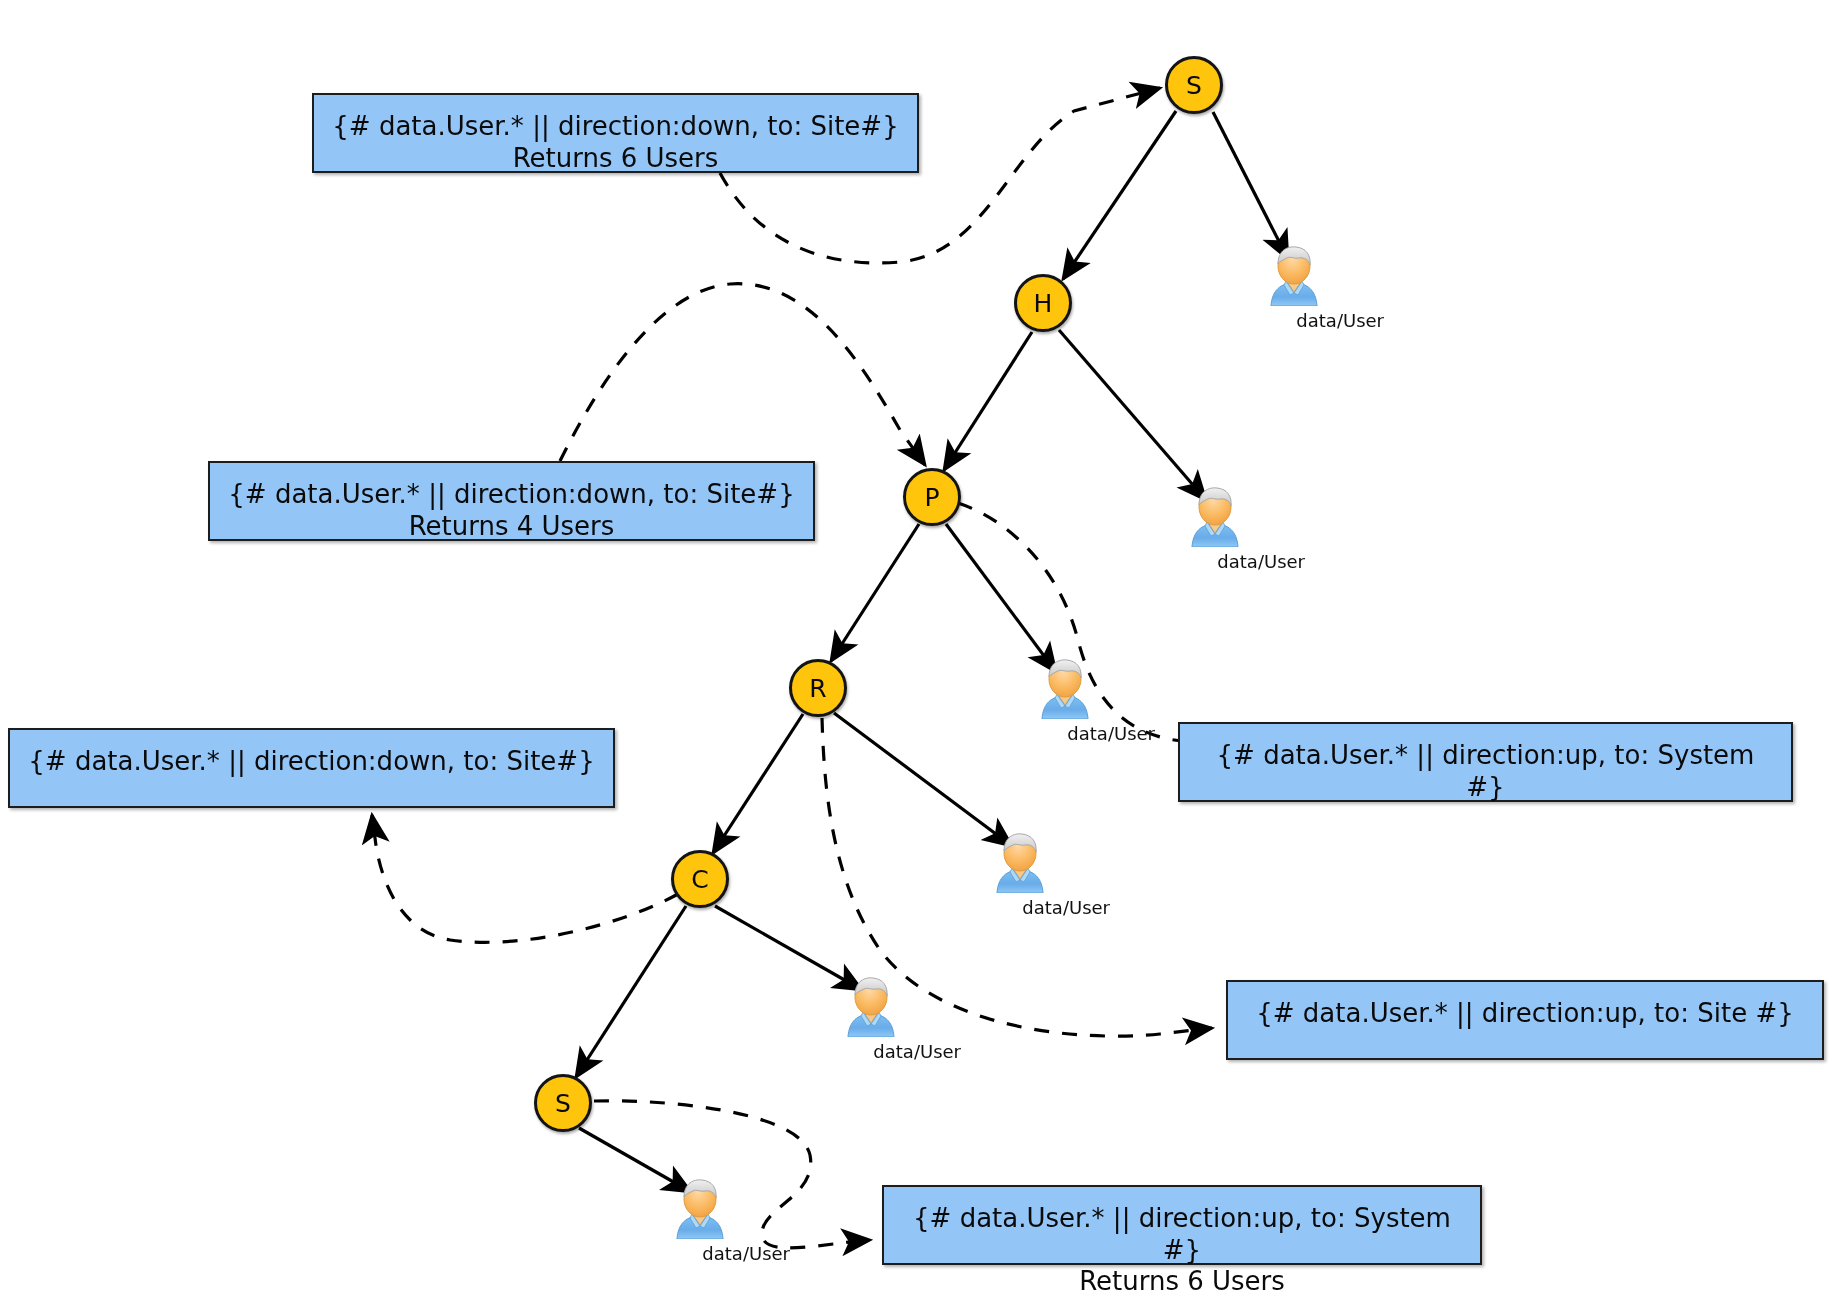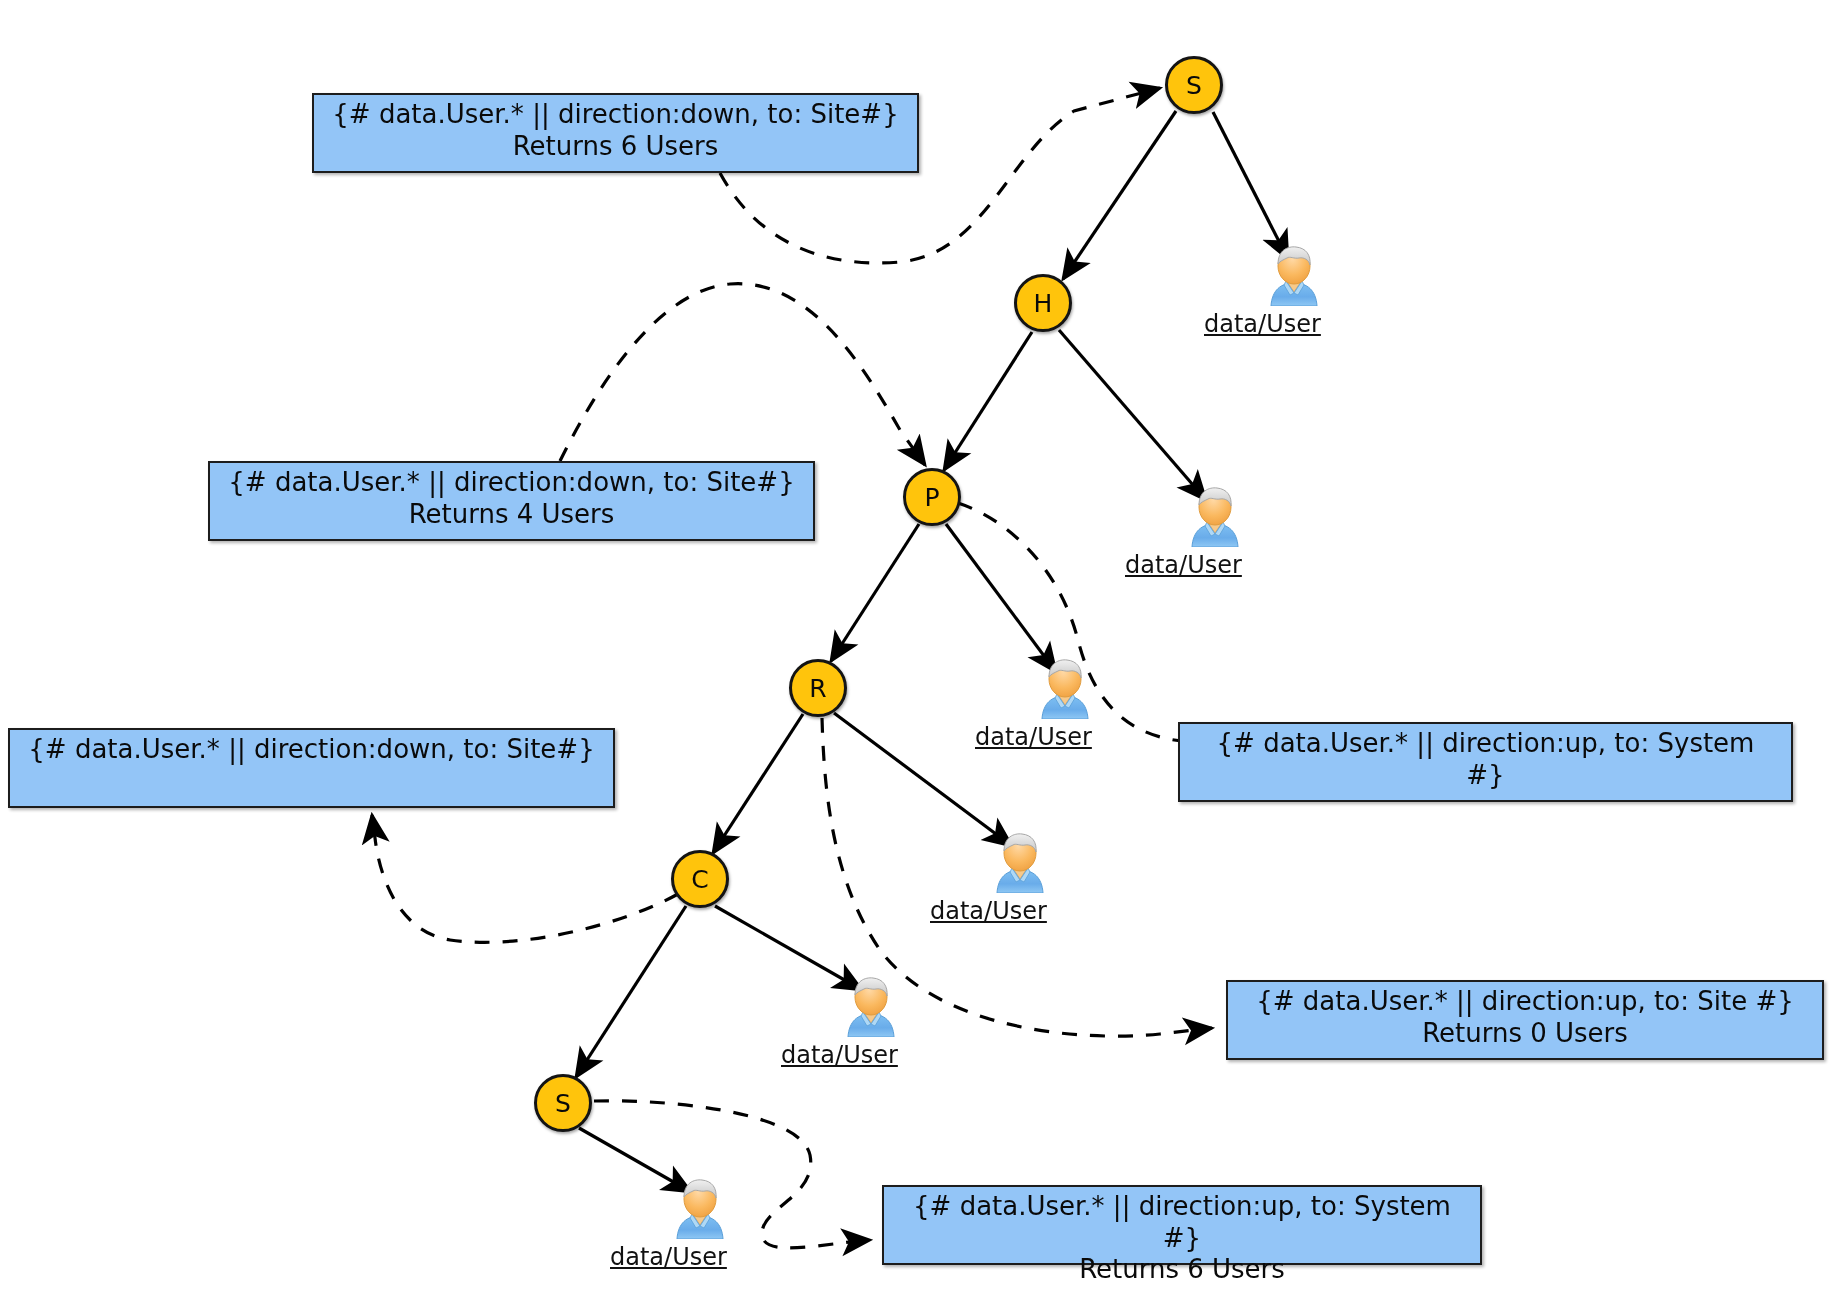--- a/index.html
+++ b/index.html
@@ -42,42 +42,41 @@
     font-family: "DejaVu Sans", "Liberation Sans", sans-serif;
     box-shadow: 1px 2px 3px rgba(0,0,0,0.35);
     cursor: pointer;
   }
   .annot {
     position: absolute;
     background: #93C5F7;
     border: 2px solid #1d1d1d;
     box-sizing: border-box;
     text-align: center;
-    padding: 4px 14px 10px 14px;
+    padding: 16px 14px 10px 14px;
     font-size: 26px;
     line-height: 1.22;
     color: #0a0a0a;
     box-shadow: 2px 2px 3px rgba(0,0,0,0.3);
     cursor: pointer;
   }
   .annot .l2 { display: block; }
   .user {
     position: absolute;
     width: 66px;
     height: 74px;
     cursor: pointer;
   }
   .user svg { display: block; }
   .userlabel {
     position: absolute;
-    font-size: 24px;
+    font-size: 18px;
     color: #111111;
     white-space: nowrap;
-    text-align: left;
-    text-decoration: underline;
+    text-align: right;
   }
 </style>
 </head>
 <body>
 
 <div id="canvas">
 
   <svg class="edges" viewBox="0 0 1836 1298" xmlns="http://www.w3.org/2000/svg">
     <defs>
       <marker id="arrow" markerWidth="11" markerHeight="11" refX="9" refY="5" orient="auto" markerUnits="strokeWidth">
@@ -193,17 +192,17 @@
             <path d="M25 37 L33 49 L29 51 L23 41 Z" fill="#AFD8F5" stroke="#5A9FD8" stroke-width="0.8"></path>
             <path d="M41 37 L33 49 L37 51 L43 41 Z" fill="#AFD8F5" stroke="#5A9FD8" stroke-width="0.8"></path>
             <ellipse cx="33" cy="22" rx="16" ry="18" fill="url(#faceGrad)" stroke="#E09C3E" stroke-width="1"></ellipse>
             <path d="M17 20 C17 6 27 2 35 3 C45 4 50 11 49 21 C48 16 43 13 38 14 C33 15 29 12 26 14 C22 16 19 17 17 20 Z" fill="url(#hairGrad)" stroke="#A8A8A8" stroke-width="1"></path>
           </svg></span></div>
       <div class="userlabel" style="left: 610px; top: 1243px; width: 180px;">data/User</div>
       <div class="annot" style="left: 312px; top: 93px; width: 607px; height: 80px;"><span>{# data.User.* || direction:down, to: Site#}</span><span class="l2">Returns 6 Users</span></div>
       <div class="annot" style="left: 208px; top: 461px; width: 607px; height: 80px;"><span>{# data.User.* || direction:down, to: Site#}</span><span class="l2">Returns 4 Users</span></div>
       <div class="annot" style="left: 8px; top: 728px; width: 607px; height: 80px;"><span>{# data.User.* || direction:down, to: Site#}</span></div>
       <div class="annot" style="left: 1178px; top: 722px; width: 615px; height: 80px;"><span>{# data.User.* || direction:up, to: System #}</span></div>
-      <div class="annot" style="left: 1226px; top: 980px; width: 598px; height: 80px;"><span>{# data.User.* || direction:up, to: Site #}</span><span class="l2">Returns 0 Users</span></div>
+      <div class="annot" style="left: 1226px; top: 980px; width: 598px; height: 80px;"><span>{# data.User.* || direction:up, to: Site #}</span></div>
       <div class="annot" style="left: 882px; top: 1185px; width: 600px; height: 80px;"><span>{# data.User.* || direction:up, to: System #}</span><span class="l2">Returns 6 Users</span></div>
     </div>
 
 </div>
 
 </body></html>

